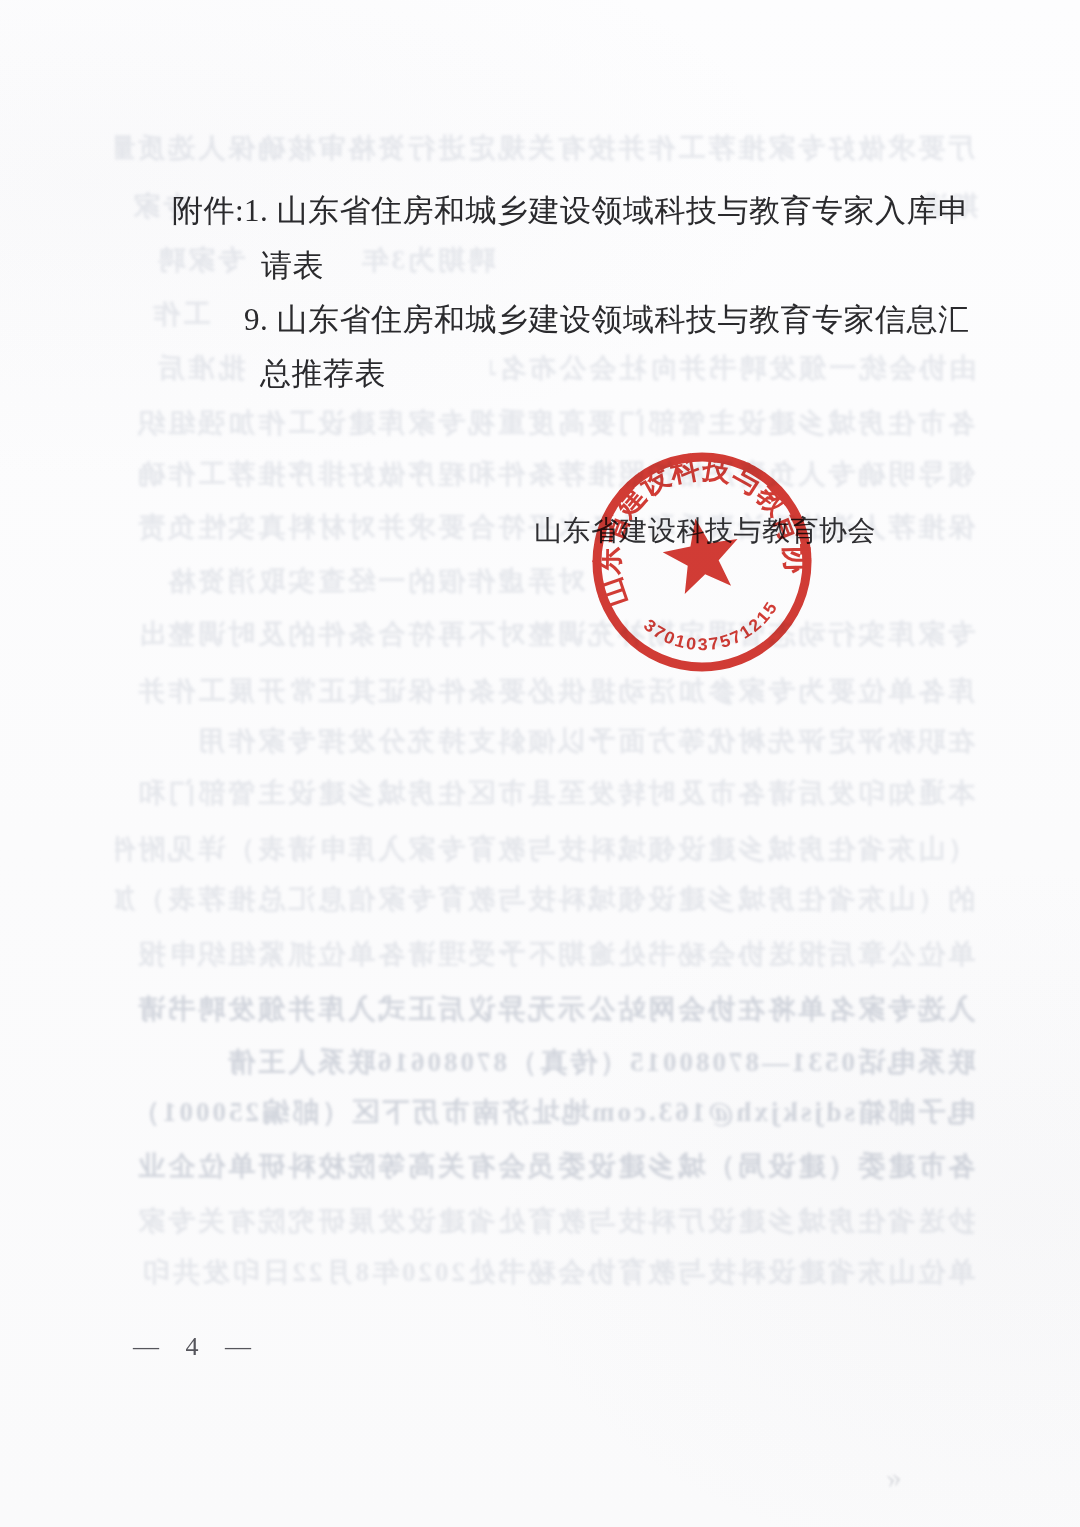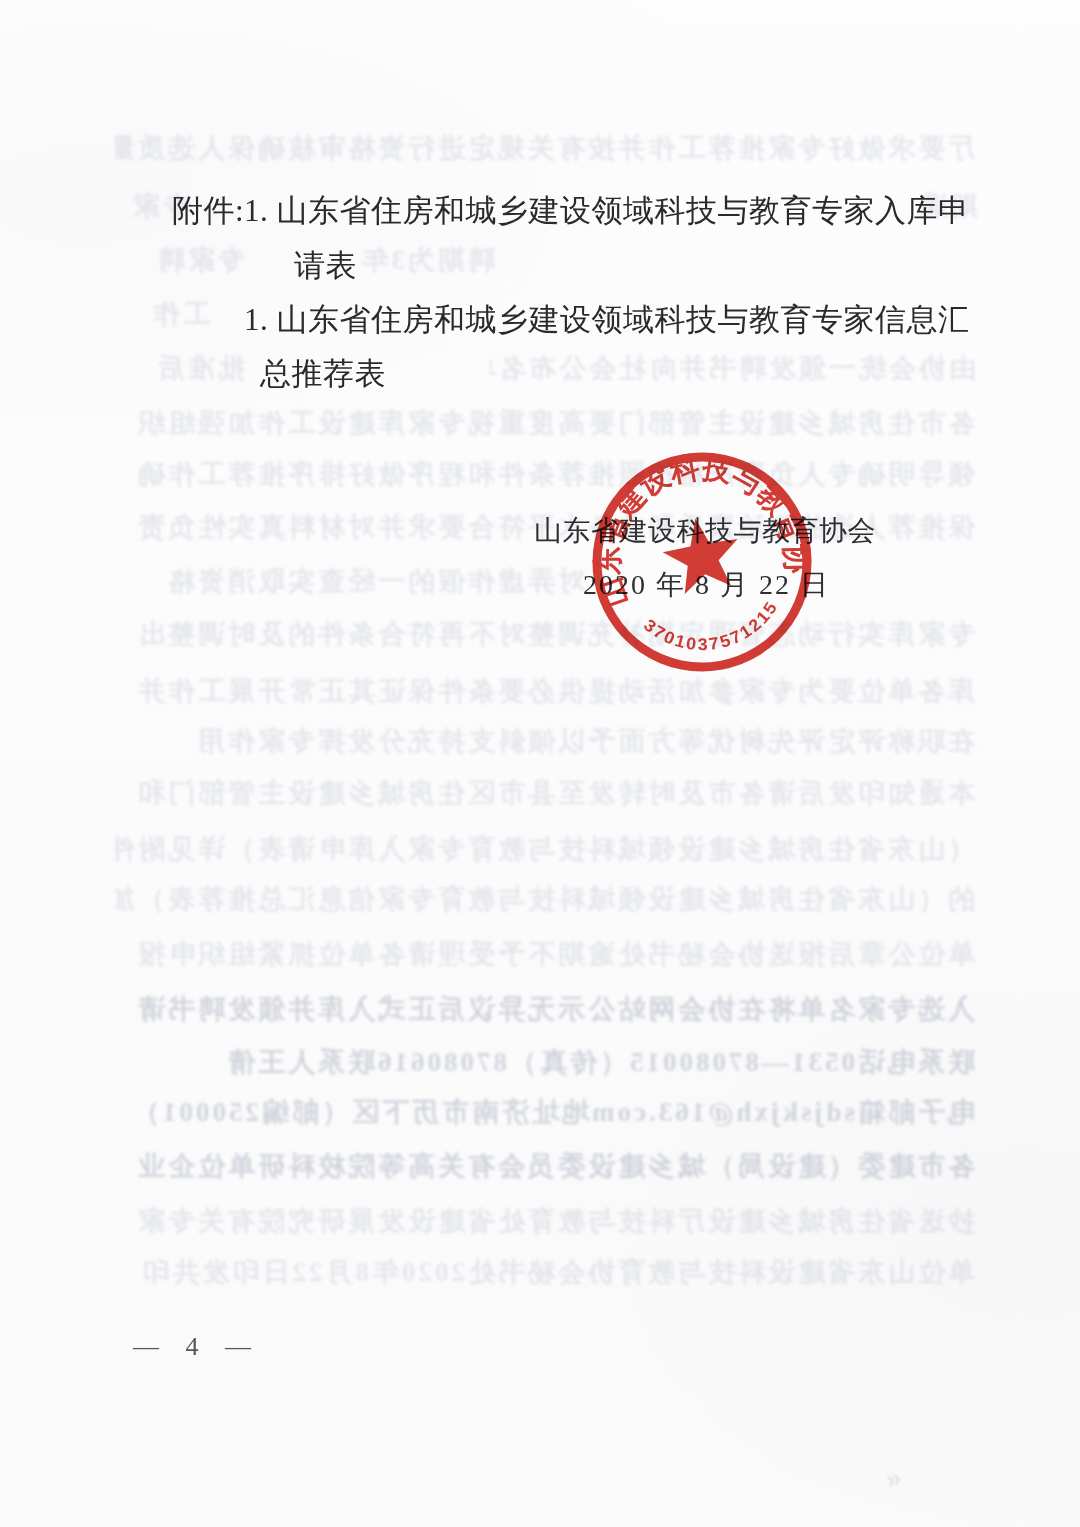--- a/index.html
+++ b/index.html
@@ -20,21 +20,21 @@
   }
   .main-text{
     position:absolute;
     color:#2a2a2d;
     font-size:31px;
     letter-spacing:.5px;
     white-space:nowrap;
     z-index:3;
   }
   .att-1{left:172px;top:190px;}
-  .att-2{left:294px;top:245px;}
+  .att-2{left:261px;top:245px;}
   .att-3{left:244px;top:299px;}
   .att-4{left:260px;top:353px;}
   .sig-org{left:534px;top:512px;font-size:28px;letter-spacing:0.5px;color:#2e2e31;}
   .sig-date{left:583px;top:566px;font-size:28px;letter-spacing:2px;color:#2e2e31;}
   .page-num{left:133px;top:1332px;font-size:26px;color:#55555c;letter-spacing:10px;}
   .bleed-layer{position:absolute;inset:0;z-index:1;}
   .bleed-line{
     position:absolute;height:36px;
     color:#b9bfcb;
     font-size:27px;letter-spacing:3px;
@@ -98,25 +98,24 @@
       <div class="bleed-line dark" style="left: 115px; top: 1094px; width: 860px;">电子邮箱sdjskjxh@163.com地址济南市历下区（邮编250001）</div>
       <div class="bleed-line dark" style="left: 115px; top: 1148px; width: 860px;">各市建委（建设局）城乡建设委员会有关高等院校科研单位企业</div>
       <div class="bleed-line" style="left: 115px; top: 1203px; width: 860px;">抄送省住房城乡建设厅科技与教育处省建设发展研究院有关专家</div>
       <div class="bleed-line" style="left: 115px; top: 1254px; width: 860px;">单位山东省建设科技与教育协会秘书处2020年8月22日印发共印</div>
     </div>
 
   <div class="corner-mark">»</div>
 
   <div class="main-text att-1">附件:1. 山东省住房和城乡建设领域科技与教育专家入库申</div>
   <div class="main-text att-2">请表</div>
-  <div class="main-text att-3">1. 山东省住房和城乡建设领域科技与教育专家信息汇</div>
+  <div class="main-text att-3">9. 山东省住房和城乡建设领域科技与教育专家信息汇</div>
   <div class="main-text att-4">总推荐表</div>
 
   <div class="main-text sig-org">山东省建设科技与教育协会</div>
-  <div class="main-text sig-date">2020 年 8 月 22 日</div>
 
   <div class="main-text page-num">— 4 —</div>
 
   <svg class="stamp" viewBox="0 0 234 234" aria-hidden="true">
     <defs>
       <path id="arcTop" d="M 38.1 145.7 A 84 84 0 1 1 195.9 145.7" fill="none"></path>
       <path id="arcBot" d="M 44.9 167.5 A 88 88 0 0 0 189.1 167.5" fill="none"></path>
     </defs>
     <circle cx="117" cy="117" r="105" fill="none" stroke="#d2312a" stroke-width="9"></circle>
     <polygon fill="#d2312a" points="118,73 108.3,99.7 80,100.6 102.3,118.1 94.5,145.4 118,129.5 141.5,145.4 133.7,118.1 156,100.6 127.7,99.7"></polygon>

